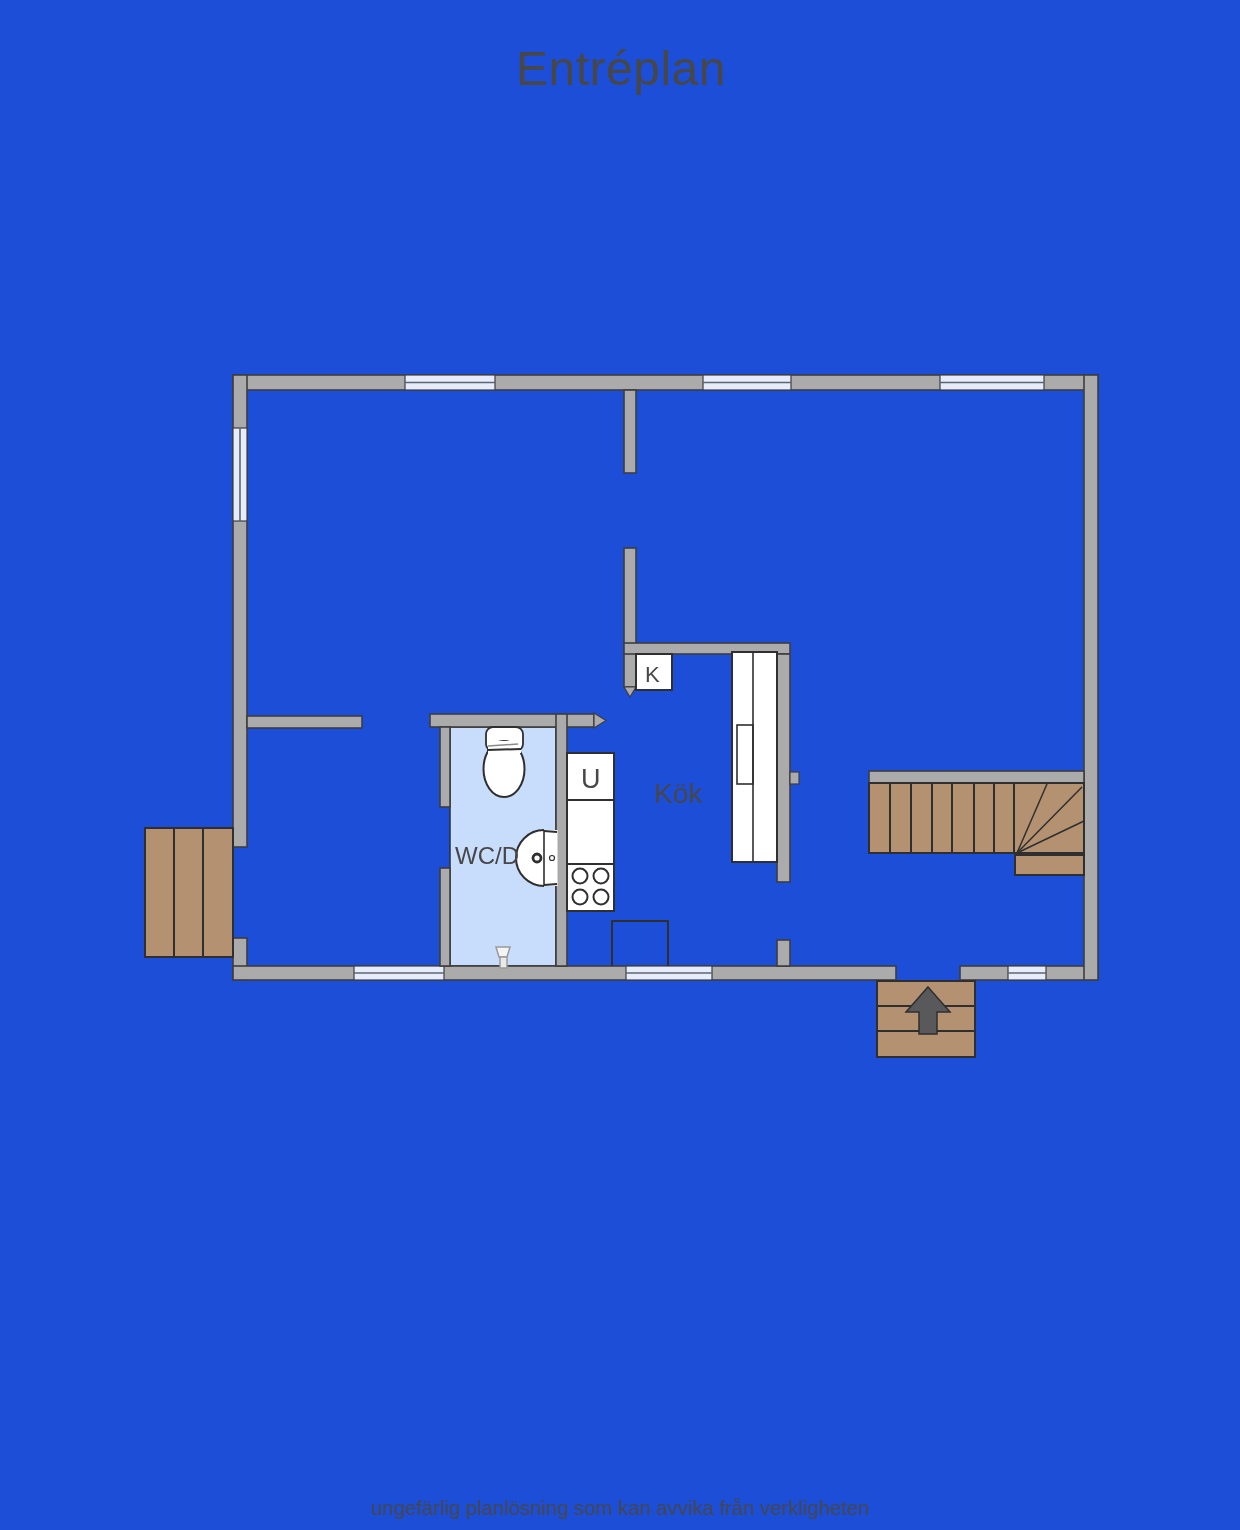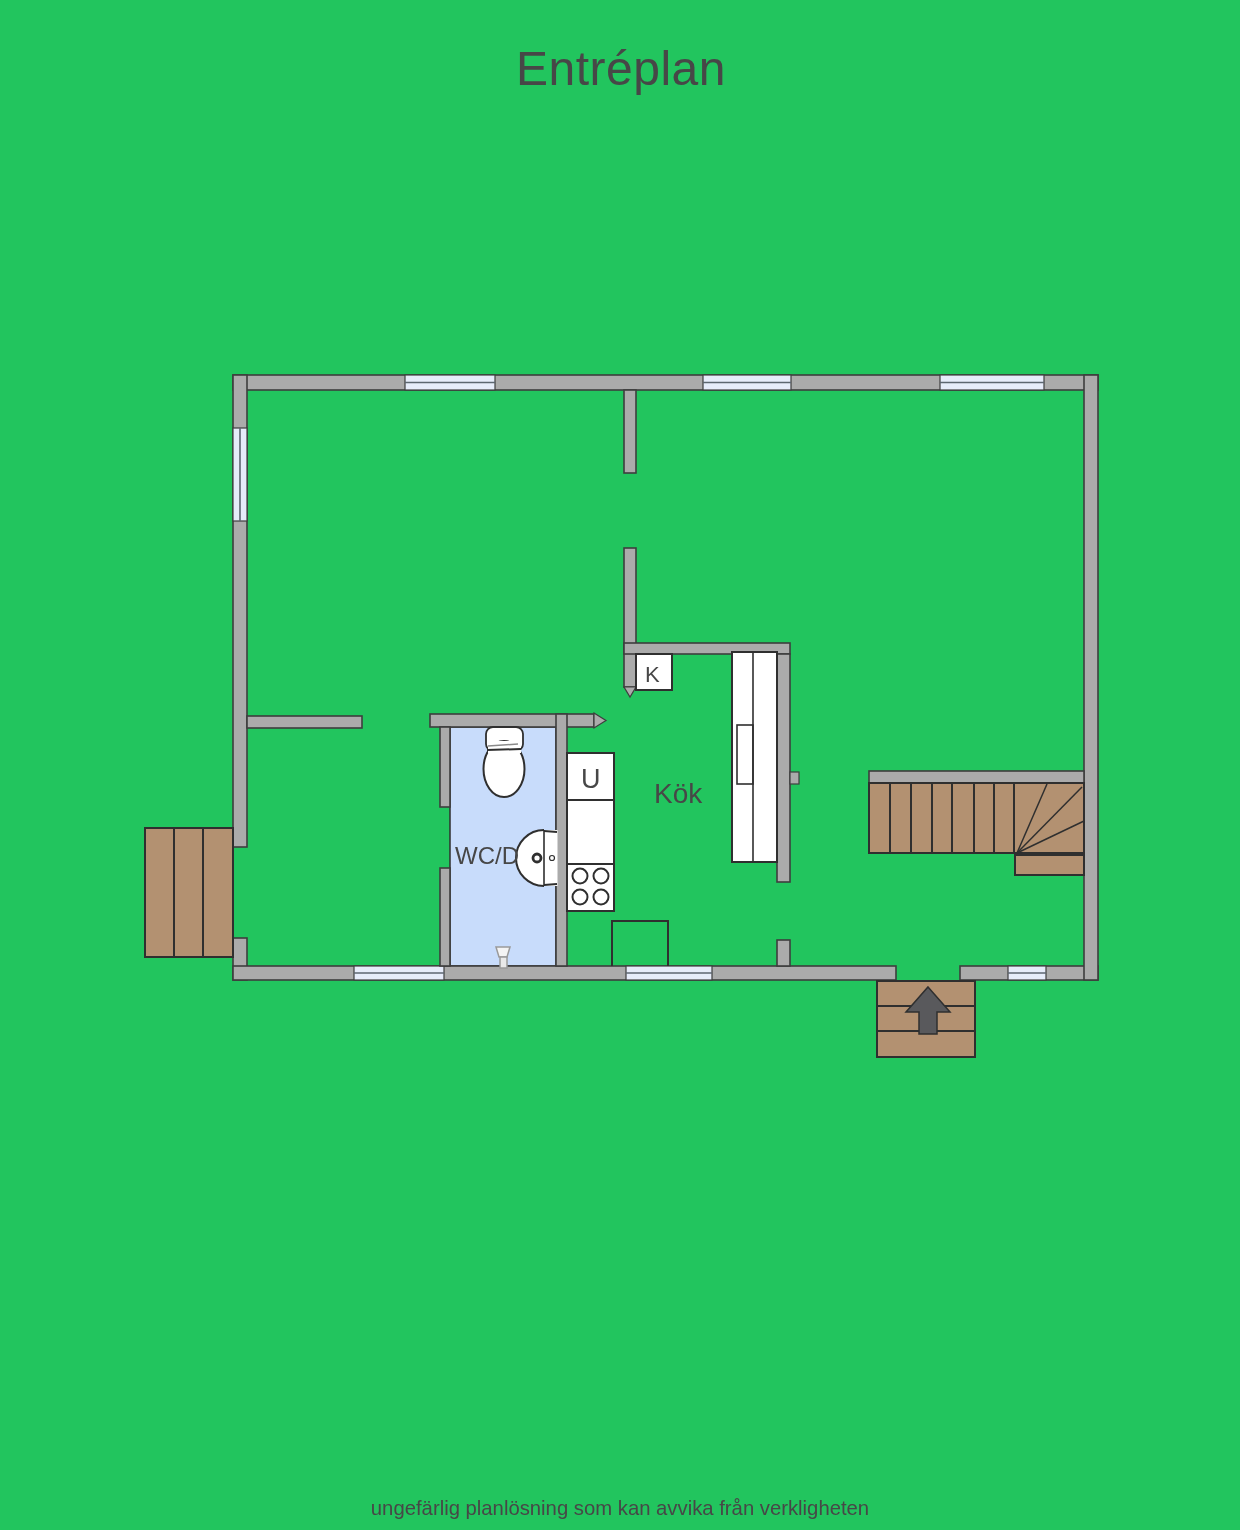--- a/index.html
+++ b/index.html
@@ -1,16 +1,16 @@
 <!DOCTYPE html>
 <html><head>
 <meta charset="utf-8">
 <style>
   html,body{margin:0;padding:0;background:#ffffff;}
-  .page{position:relative;width:1240px;height:1530px;background:#22c55e;overflow:hidden;
+  .page{position:relative;width:1240px;height:1530px;background:#1d4ed8;overflow:hidden;
         font-family:"Liberation Sans", sans-serif;}
   svg{position:absolute;left:0;top:0;}
   text{font-family:"Liberation Sans", sans-serif;fill:#474747;}
 </style>
 </head>
 <body>
 <div class="page">
 <svg width="1240" height="1530" viewBox="0 0 1240 1530">
 
   <text x="621" y="85" font-size="48" text-anchor="middle" letter-spacing="0.5">Entréplan</text>

